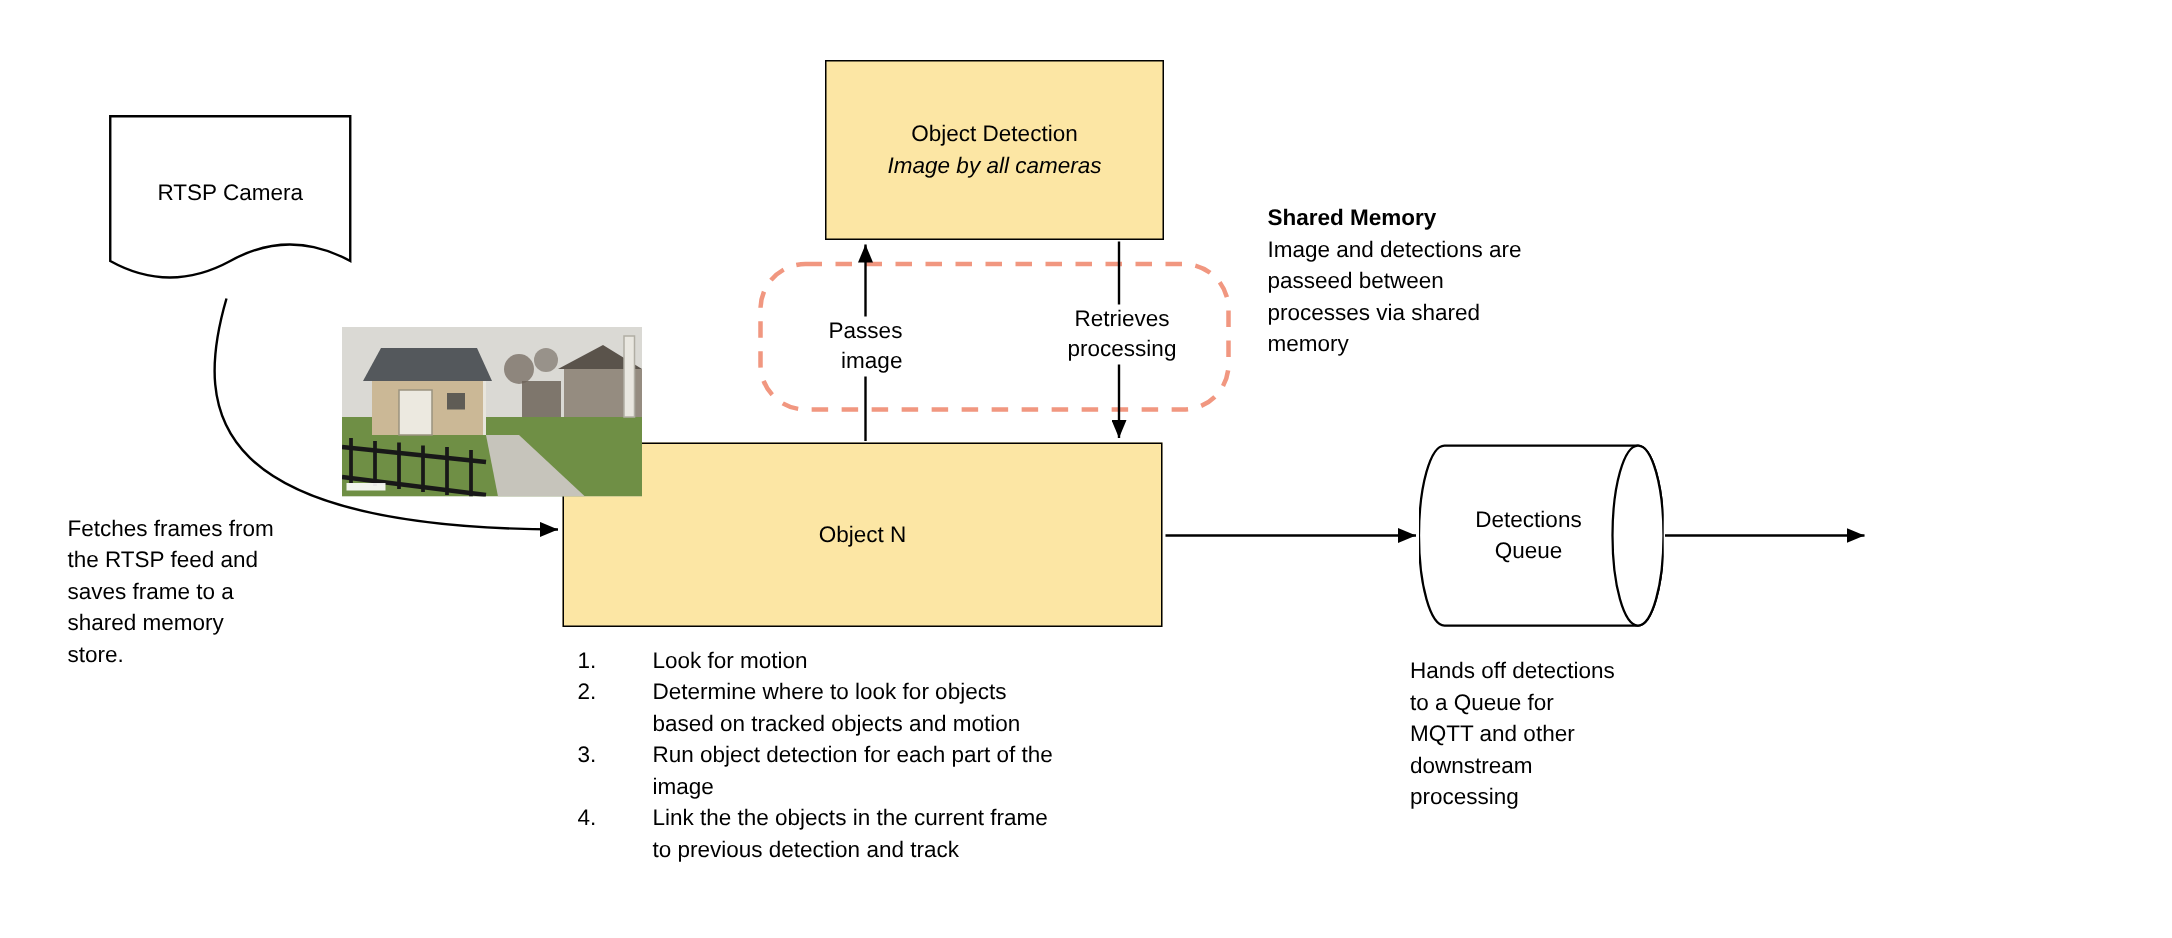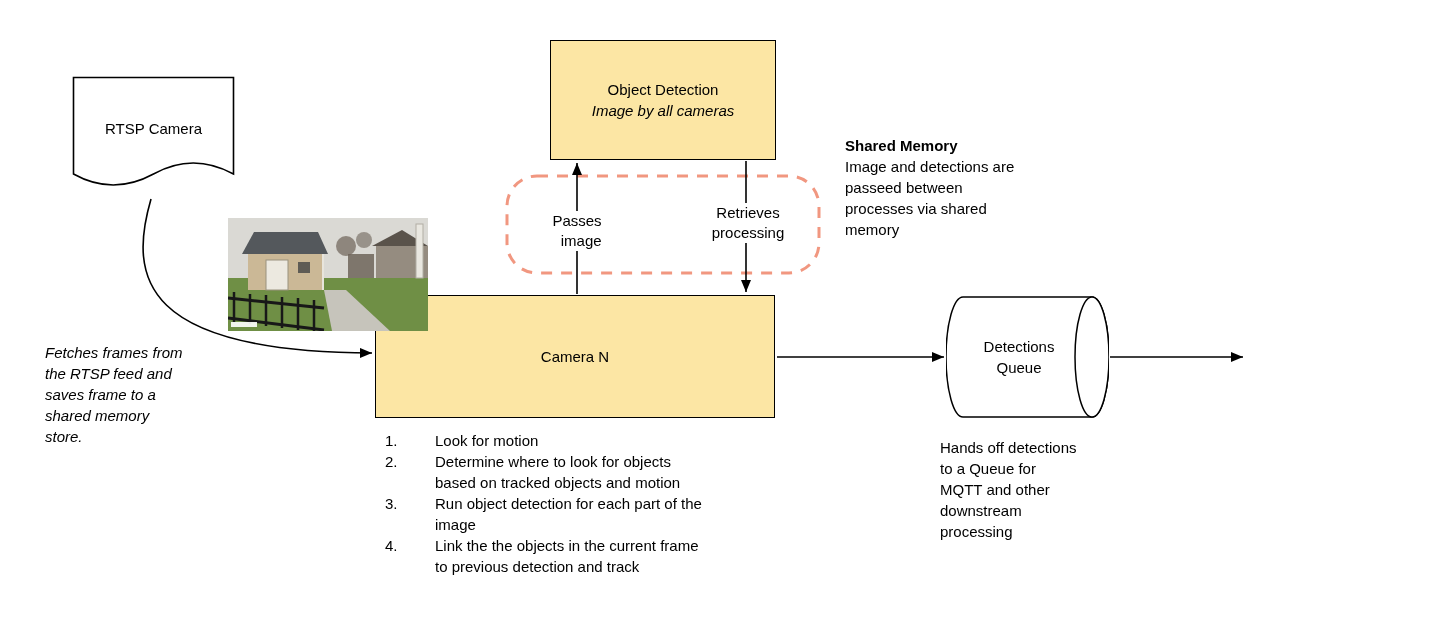--- a/index.html
+++ b/index.html
@@ -34,21 +34,21 @@
   .queue svg{position:absolute;left:0;top:0;}
   .queue-label{position:absolute;left:0;top:0;width:146px;height:100%;display:flex;
                align-items:center;justify-content:center;text-align:center;}
 
   .edge-label{position:absolute;transform:translateX(-50%);background:#fff;
               padding:0 3px;text-align:center;line-height:20px;}
   .passes-label{left:577px;top:211px;text-align:right;}
   .retrieves-label{left:748px;top:203px;}
 
   .note{position:absolute;}
-  .fetch-note{left:45px;top:342px;width:190px;font-style:italic;}
+  .fetch-note{left:45px;top:342px;width:190px;}
   .sm-note{left:845px;top:135px;width:220px;}
   .sm-title{font-weight:bold;}
   .handsoff-note{left:940px;top:437px;width:185px;}
 
   .steps{position:absolute;left:385px;top:430px;width:360px;}
   .step{display:flex;align-items:flex-start;}
   .step-num{flex:0 0 50px;line-height:21px;}
   .step-text{flex:1;line-height:21px;}
 </style>
 </head>
@@ -76,21 +76,21 @@
     </svg>
     <div class="doc-label">RTSP Camera</div>
   </div>
 
   <div class="box od-box">
     <div>Object Detection</div>
     <div class="od-sub">Image by all cameras</div>
   </div>
 
   <div class="box camera-box">
-    <span>Camera N</span>
+    <span>Object N</span>
   </div>
 
   <div class="abs queue">
     <svg width="163" height="122">
       <path d="M17,1 L146,1 A17,60 0 0 1 146,121 L17,121 A17,60 0 0 1 17,1 Z" fill="#ffffff" stroke="#000" stroke-width="1.5"></path>
       <ellipse cx="146" cy="61" rx="17" ry="60" fill="#ffffff" stroke="#000" stroke-width="1.5"></ellipse>
     </svg>
     <div class="queue-label pre">Detections
 Queue</div>
   </div>

